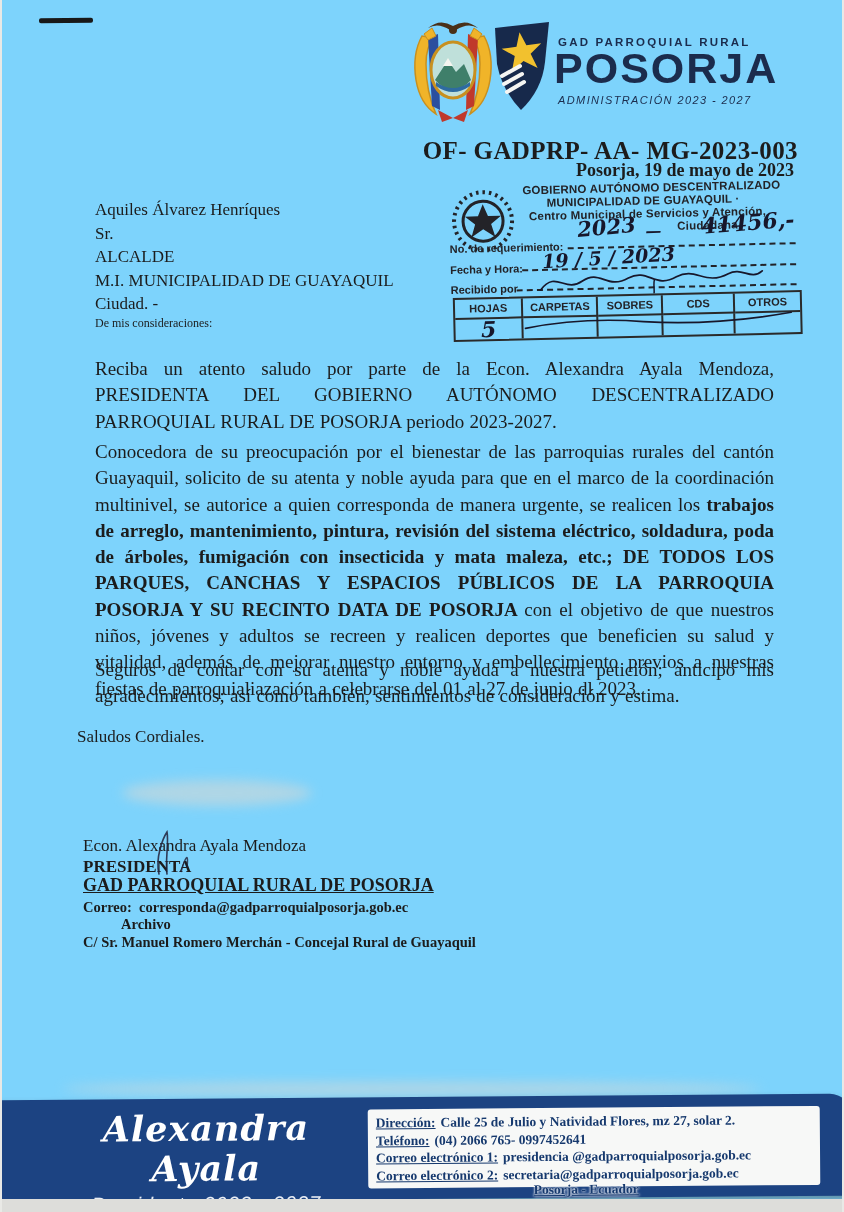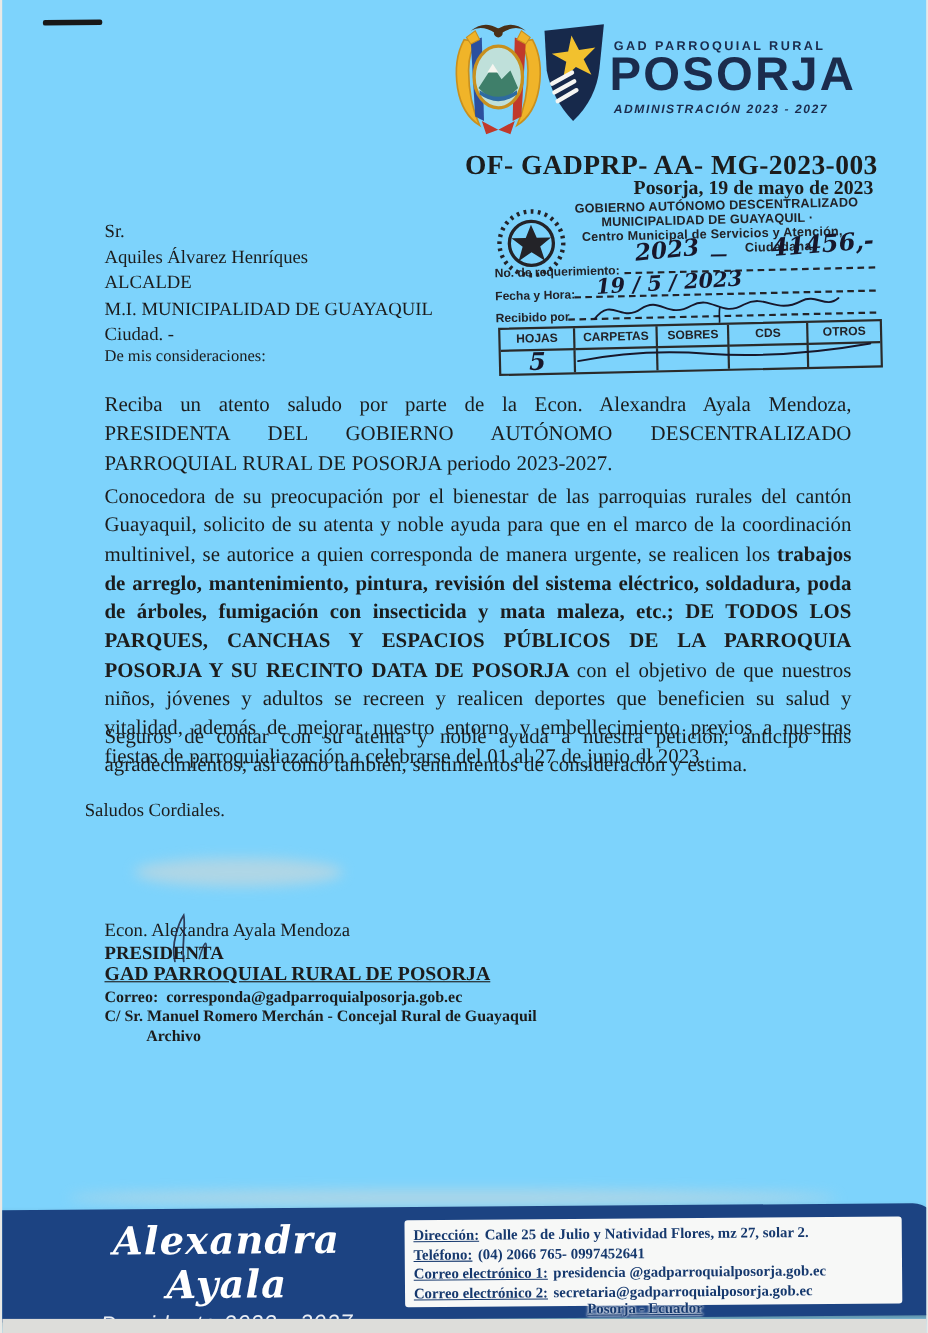--- a/index.html
+++ b/index.html
@@ -8,21 +8,21 @@
   .abs{position:absolute;}
 
   
   .scan-dash{left:37px;top:18px;width:54px;height:5px;background:#181818;border-radius:2px;transform:rotate(-.6deg);}
   .smudge{background:#d9d9d4;filter:blur(6px);opacity:.55;border-radius:50%;}
 
   
   .header-logo-text{font-family:"Liberation Sans",sans-serif;color:#1b2c4d;}
   .org-line1{left:556px;top:36px;font-size:11.5px;font-weight:bold;letter-spacing:2.2px;}
   .org-name{left:552px;top:44px;font-size:43px;font-weight:bold;letter-spacing:2px;}
-  .org-line3{left:556px;top:94px;font-size:11px;font-weight:bold;letter-spacing:1.4px;font-style:italic;}
+  .org-line3{left:556px;top:94px;font-size:11px;font-weight:normal;letter-spacing:1.4px;font-style:italic;}
 
   
   .ref-code{right:44px;top:137px;font-size:25px;font-weight:bold;letter-spacing:.4px;}
   .ref-date{right:48px;top:160px;font-size:18px;font-weight:bold;}
 
   
   .stamp{left:448px;top:182px;width:352px;height:158px;transform:rotate(-1.3deg);
          font-family:"Liberation Sans",sans-serif;color:#232328;}
   .stamp .sline{position:absolute;font-weight:bold;font-size:11.5px;letter-spacing:.2px;}
   .st-l1{left:74px;top:0px;}
@@ -35,29 +35,29 @@
   .stamp-table{position:absolute;left:2px;top:112px;width:345px;height:40px;display:grid;
     grid-template-columns:1fr 1.1fr .95fr 1.05fr .95fr;grid-template-rows:20px 20px;
     border:2px solid #2a2a2a;}
   .stamp-table .cell{border-right:2px solid #2a2a2a;border-bottom:2px solid #2a2a2a;
     font-size:11px;font-weight:bold;display:flex;align-items:center;justify-content:center;}
   .stamp-table .cell.last{border-right:none;}
   .stamp-table .vcell{border-bottom:none;position:relative;}
 
   
   .recipient{left:93px;top:198px;font-size:17px;line-height:23.5px;}
-  .salutation{left:93px;top:316px;font-size:15px;}
+  .salutation{left:93px;top:316px;font-size:12px;}
   .para{left:93px;width:679px;font-size:19px;line-height:26.3px;text-align:justify;word-spacing:.5px;}
   .p1{top:356px;}
   .p2{top:439px;}
   .p3{top:657px;}
   .closing{left:75px;top:727px;font-size:17px;}
 
   
-  .sig{left:93px;top:836px;font-size:17px;line-height:19.5px;}
+  .sig{left:81px;top:836px;font-size:17px;line-height:19.5px;}
   .sig .name{margin-bottom:1px;}
   .sig .title{font-weight:bold;}
   .sig .org{font-weight:bold;font-size:18px;margin-bottom:3px;text-decoration:underline;}
   .sig .small{font-size:14.5px;font-weight:bold;line-height:17.5px;}
   .sig .small .val{font-weight:bold;}
   .sig .archivo{margin-left:38px;}
 
   
   .footer-band{left:-6px;top:1097px;width:856px;height:102px;background:#1c4382;
     border-top-right-radius:22px;transform:rotate(-.45deg);
@@ -163,44 +163,44 @@
       <div class="cell vcell"></div>
       <div class="cell vcell"></div>
       <div class="cell vcell last"></div>
     </div>
     <svg class="abs" style="left:72px;top:130px;" width="272" height="18" viewBox="0 0 272 18">
       <path d="M2 14 Q60 4 120 10 Q190 16 268 4" fill="none" stroke="#17172b" stroke-width="1.7" stroke-linecap="round"></path>
     </svg>
   </div>
 
   <div class="abs recipient">
+    <div>Aquiles Álvarez Henríques</div>
     <div>Sr.</div>
-    <div>Aquiles Álvarez Henríques</div>
     <div>ALCALDE</div>
     <div>M.I. MUNICIPALIDAD DE GUAYAQUIL</div>
     <div>Ciudad. -</div>
   </div>
 
   <div class="abs salutation">De mis consideraciones:</div>
 
   <div class="abs para p1">Reciba un atento saludo por parte de la Econ. Alexandra Ayala Mendoza, PRESIDENTA DEL GOBIERNO AUTÓNOMO DESCENTRALIZADO PARROQUIAL RURAL DE POSORJA periodo 2023-2027.</div>
 
   <div class="abs para p2"><span>Conocedora de su preocupación por el bienestar de las parroquias rurales del cantón Guayaquil, solicito  de su atenta y noble  ayuda para que en el marco de la coordinación multinivel, se autorice a quien corresponda de manera urgente, se realicen los </span><b>trabajos de arreglo, mantenimiento, pintura, revisión del sistema eléctrico, soldadura, poda de árboles, fumigación con insecticida y mata maleza, etc.; DE TODOS LOS PARQUES, CANCHAS Y ESPACIOS PÚBLICOS DE LA PARROQUIA POSORJA Y SU RECINTO DATA DE POSORJA </b><span> con el objetivo de que  nuestros niños, jóvenes y adultos se recreen y realicen deportes  que beneficien su salud y vitalidad, además de mejorar nuestro entorno y embellecimiento previos a nuestras fiestas de parroquialiazación a celebrarse del 01 al 27 de junio dl 2023.</span></div>
 
   <div class="abs para p3">Seguros de contar con su atenta   y noble ayuda a nuestra petición; anticipo mis agradecimientos; así como también, sentimientos de consideración y estima.</div>
 
   <div class="abs closing">Saludos Cordiales.</div>
 
   <div class="abs sig">
     <div class="name">Econ. Alexandra Ayala Mendoza</div>
     <div class="title">PRESIDENTA</div>
     <div class="org">GAD PARROQUIAL RURAL DE POSORJA</div>
     <div class="small"><b>Correo:</b>&nbsp; <span class="val">corresponda@gadparroquialposorja.gob.ec</span></div>
+    <div class="small archivo">Archivo</div>
     <div class="small">C/ Sr. Manuel Romero Merchán - Concejal Rural de Guayaquil</div>
-    <div class="small archivo">Archivo</div>
   </div>
   <svg class="abs" style="left:135px;top:828px;" width="120" height="50" viewBox="0 0 120 50">
     <path d="M22 46 C18 30 26 10 30 4 C32 14 28 34 30 46" fill="none" stroke="#20203a" stroke-width="1.6" stroke-linecap="round" opacity=".85"></path>
     <path d="M44 44 C48 30 52 22 50 40" fill="none" stroke="#20203a" stroke-width="1.4" opacity=".8"></path>
   </svg>
 
   <div class="abs footer-band">
     <div class="f-left">
       <div class="f-name">Alexandra Ayala</div>
       <div class="f-sub">Presidenta 2023 - 2027</div>

